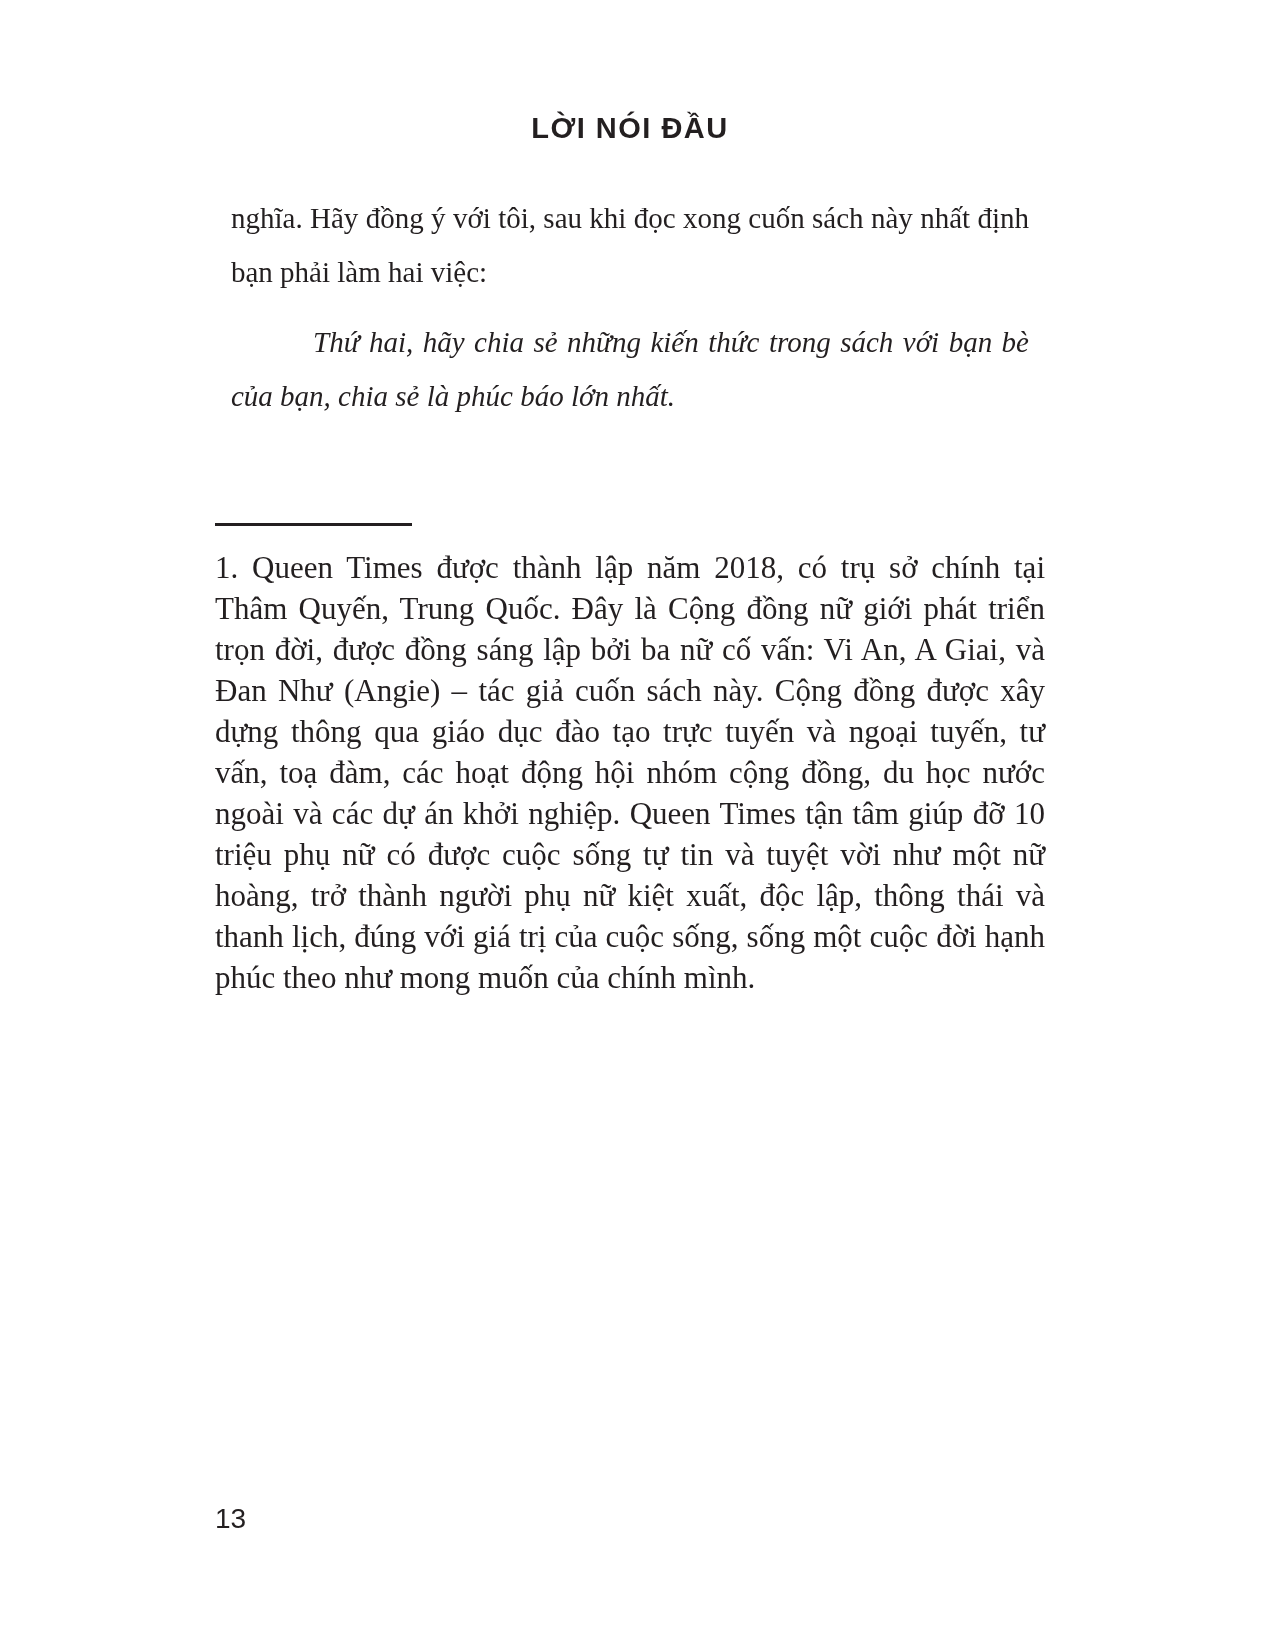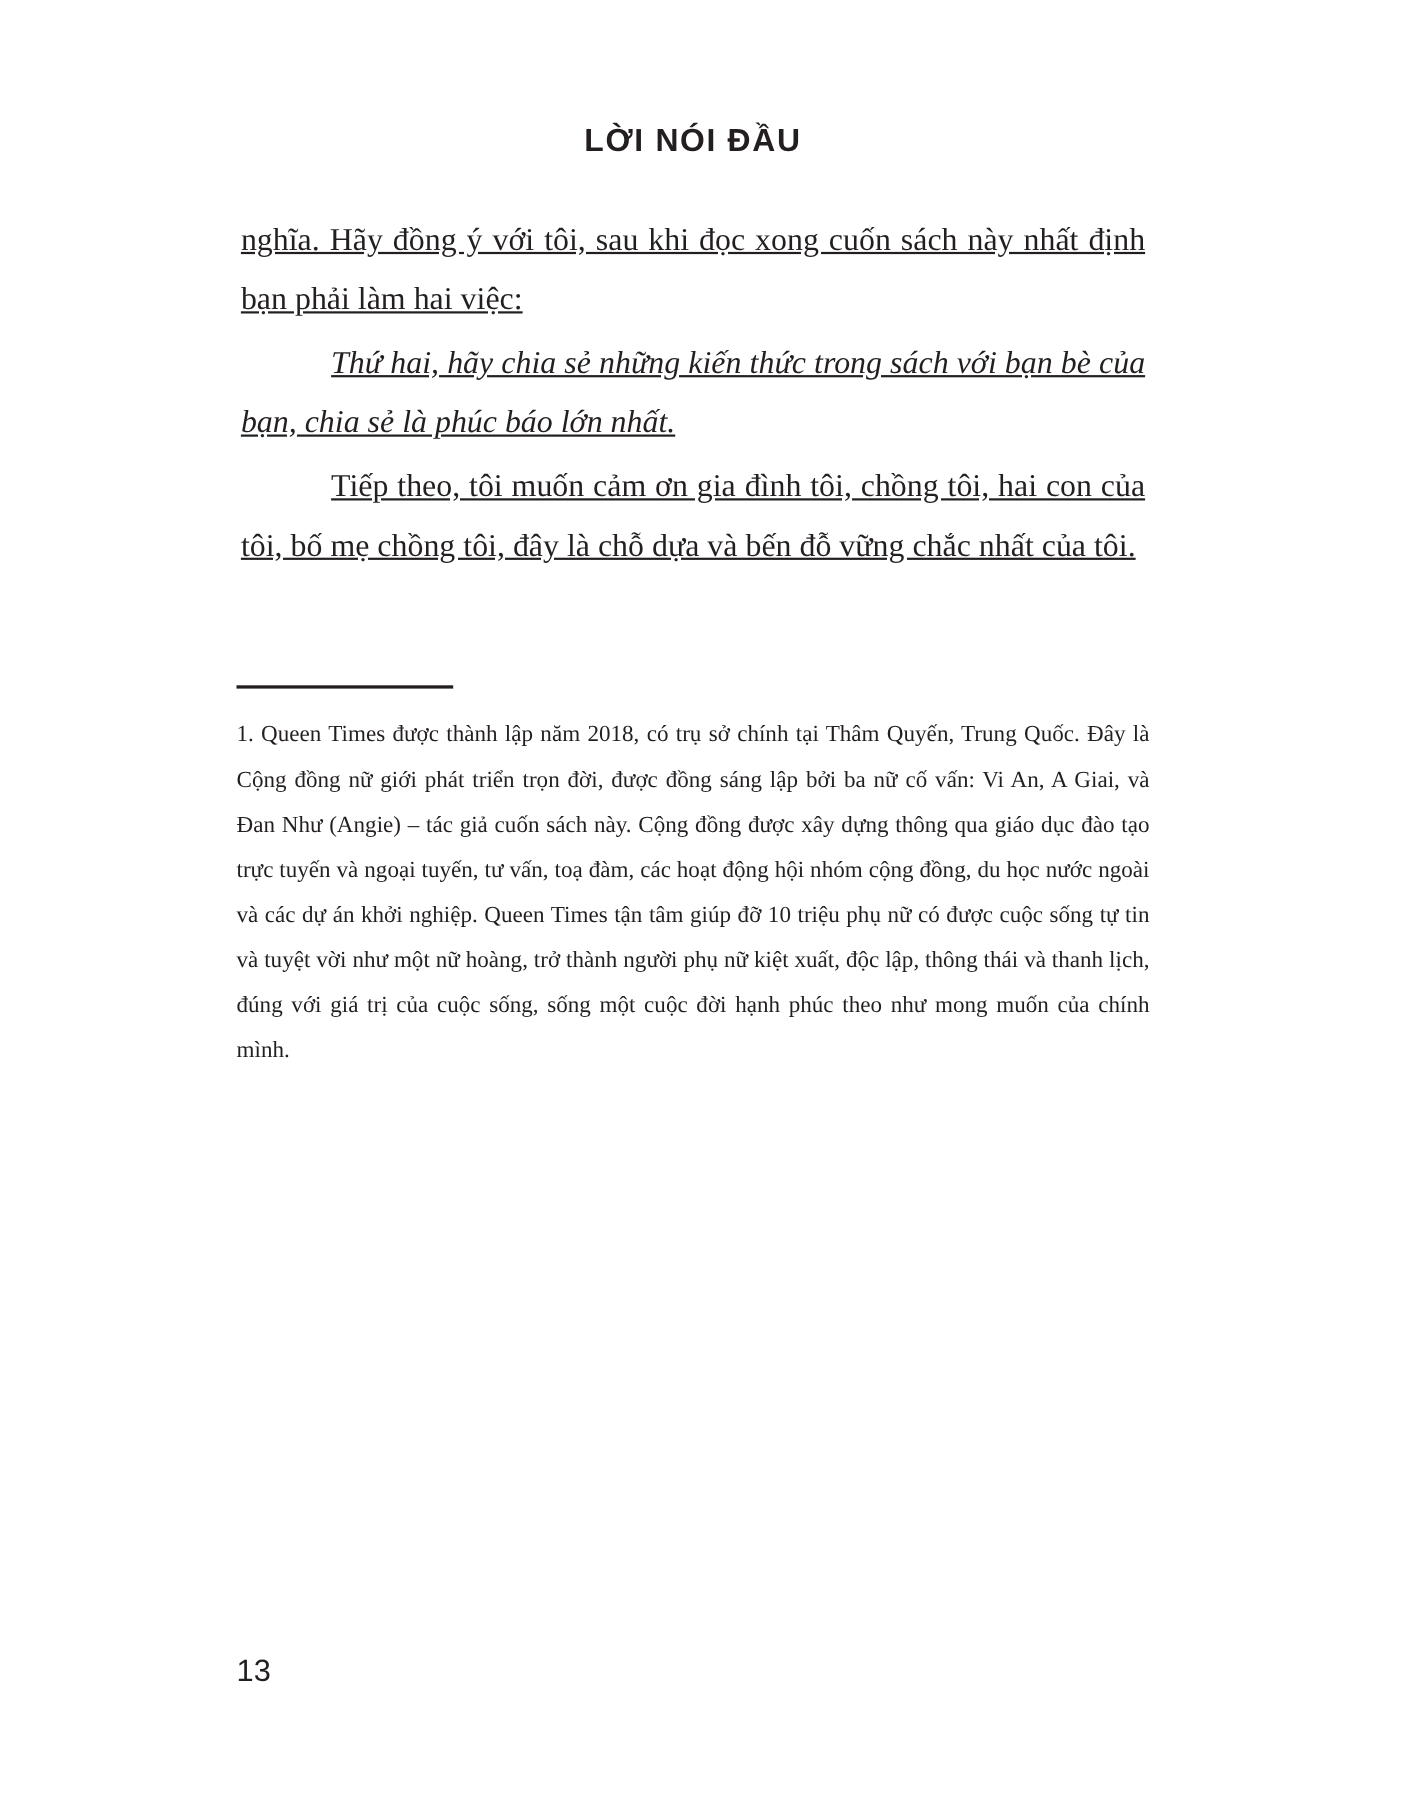--- a/index.html
+++ b/index.html
@@ -37,44 +37,43 @@
     letter-spacing: 1.5px;
     color: #231f20;
   }
   .body-text {
     margin-top: 46px;
     font-size: 29px;
     line-height: 54px;
     text-align: justify;
   }
   .body-text p {
-    margin: 4px;
+    margin: 16px;
     padding: 0;
-    text-decoration: underline;
   }
   .body-text p.indent {
     text-indent: 82px;
   }
   .body-text p.italic {
     font-style: italic;
   }
   sup.fn-ref {
     font-size: 0.62em;
     line-height: 0;
     vertical-align: super;
   }
   .footnote-sep {
     margin-top: 100px;
     width: 197px;
     height: 0;
     border-top: 3px solid #231f20;
   }
   .footnote {
     margin-top: 21px;
-    font-size: 21px;
+    font-size: 31px;
     line-height: 41px;
     text-align: justify;
   }
   .page-number {
     position: absolute;
     left: 215px;
     top: 1503px;
     width: 830px;
     text-align: left;
     font-family: "Liberation Sans", sans-serif;
@@ -87,21 +86,20 @@
 <body>
 
 <div class="page">
   <div class="content">
 
     <div class="running-header">LỜI NÓI ĐẦU</div>
 
     <div class="body-text">
       <p class="para">nghĩa. Hãy đồng ý với tôi, sau khi đọc xong cuốn sách này nhất định bạn phải làm hai việc:</p>
       <p class="para indent italic">Thứ hai, hãy chia sẻ những kiến thức trong sách với bạn bè của bạn, chia sẻ là phúc báo lớn nhất.</p>
-      <p class="para indent">Tiếp theo, tôi muốn cảm ơn gia đình tôi, chồng tôi, hai con của tôi, bố mẹ chồng tôi, đây là chỗ dựa và bến đỗ vững chắc nhất của tôi.</p>
     </div>
 
     <div class="footnote-sep"></div>
 
     <div class="footnote">1. Queen Times được thành lập năm 2018, có trụ sở chính tại Thâm Quyến, Trung Quốc. Đây là Cộng đồng nữ giới phát triển trọn đời, được đồng sáng lập bởi ba nữ cố vấn: Vi An, A Giai, và Đan Như (Angie) – tác giả cuốn sách này. Cộng đồng được xây dựng thông qua giáo dục đào tạo trực tuyến và ngoại tuyến, tư vấn, toạ đàm, các hoạt động hội nhóm cộng đồng, du học nước ngoài và các dự án khởi nghiệp. Queen Times tận tâm giúp đỡ 10 triệu phụ nữ có được cuộc sống tự tin và tuyệt vời như một nữ hoàng, trở thành người phụ nữ kiệt xuất, độc lập, thông thái và thanh lịch, đúng với giá trị của cuộc sống, sống một cuộc đời hạnh phúc theo như mong muốn của chính mình.</div>
 
   </div>
 
   <div class="page-number">13</div>
 </div>

